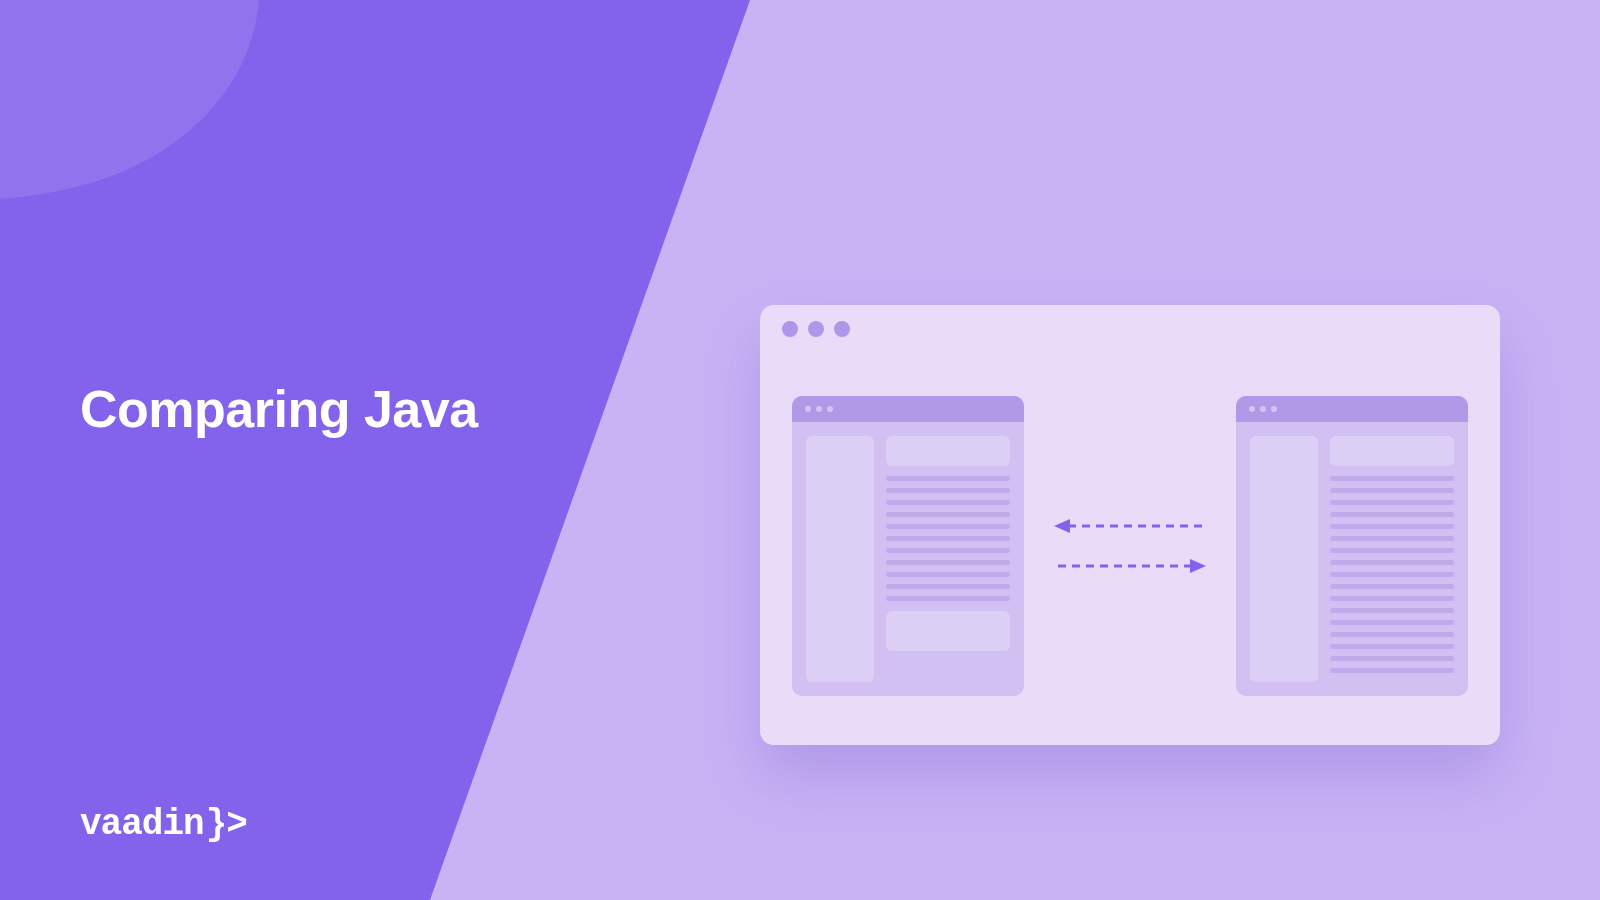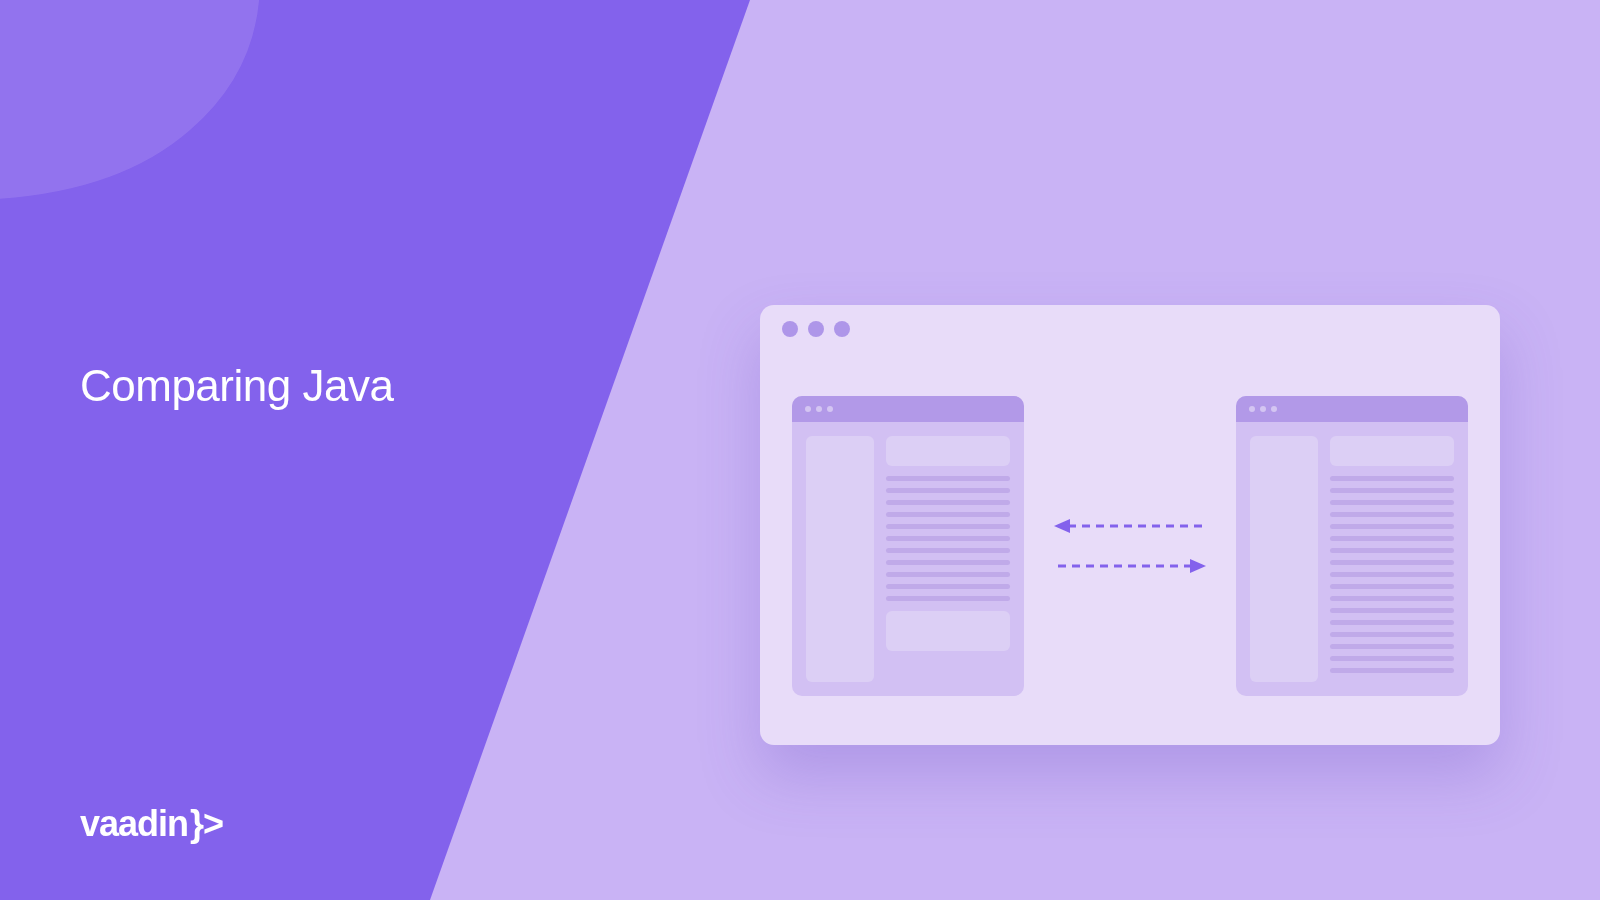--- a/index.html
+++ b/index.html
@@ -27,37 +27,38 @@
     .wave-shape {
       position: absolute;
       top: -10px;
       left: -20px;
       width: 400px;
       height: 240px;
     }
     .title {
       position: absolute;
       left: 80px;
-      top: 361px;
+      top: 380px;
       color: white;
-      font-size: 44px;
-      font-weight: 400;
+      font-size: 52px;
+      font-weight: 700;
       line-height: 1.15;
       letter-spacing: -0.5px;
     }
     .logo {
       position: absolute;
       left: 80px;
       bottom: 55px;
       color: white;
       font-size: 36px;
       font-weight: 600;
       letter-spacing: -1px;
       display: flex;
       align-items: center;
+      font-family: Liberation Mono, monospace;
     }
     .browser-window {
       position: absolute;
       right: 100px;
       top: 305px;
       width: 740px;
       height: 440px;
       background: #e8dcf9;
       border-radius: 14px;
       box-shadow: 0 30px 60px rgba(100, 70, 190, 0.25);

